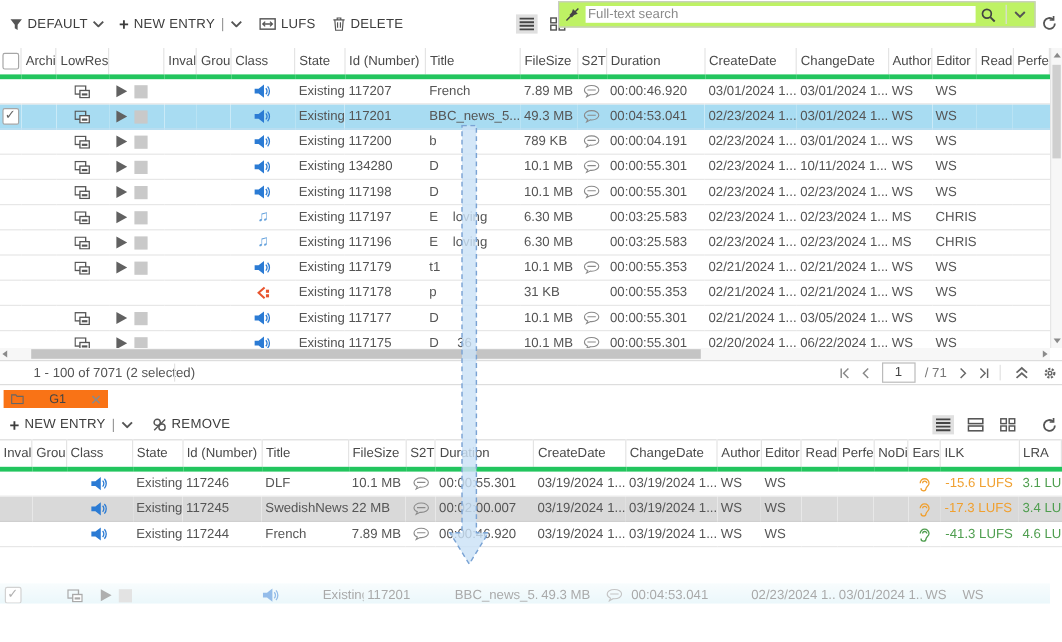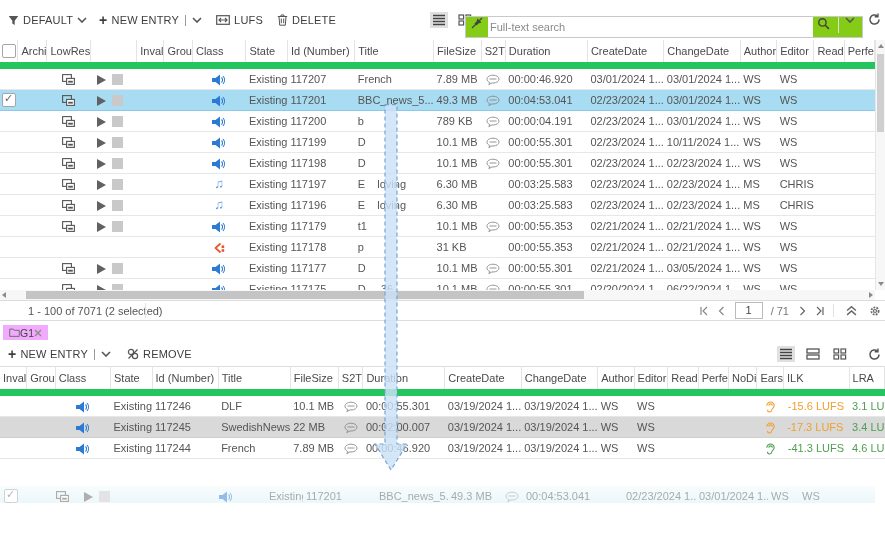--- a/index.html
+++ b/index.html
@@ -6,29 +6,29 @@
   body{width:885px;height:535px;position:relative;overflow:hidden;background:#fff;
        font-family:"Liberation Sans",sans-serif;font-size:11px;color:#444;}
   .abs{position:absolute}
   svg.ic{display:inline-block;vertical-align:middle}
   
   #toolbar-top{position:absolute;top:0;left:0;width:885px;height:40px;display:flex;align-items:center}
   .tbtn{display:inline-flex;align-items:center;gap:4px;color:#3d3d3d;letter-spacing:.2px;cursor:pointer;white-space:nowrap}
   .tbtn .lbl{font-size:11px}
   .plus{font-size:14px;font-weight:bold;color:#3d3d3d;line-height:10px}
   .vline{width:1px;height:11px;background:#9a9a9a;margin:0 2px}
-  #search-box{position:absolute;left:465px;top:16px;width:398px;height:22px;border:1px solid #c9c9c9;
-              box-sizing:border-box;display:flex;background:#84cc16}
+  #search-box{position:absolute;left:465px;top:1px;width:398px;height:22px;border:1px solid #c9c9c9;
+              box-sizing:border-box;display:flex;align-items:center;background:#bef264}
   #search-box input{flex:1;border:0;outline:0;font-family:inherit;font-size:11px;color:#555;min-width:0}
   #search-box input::placeholder{color:#8a8a8a}
   .sdiv{width:1px;height:16px;background:#ddd;margin:0 4px}
   
   table{border-collapse:collapse;table-layout:fixed}
   th{font-weight:normal;text-align:left;padding:0 0 0 3px;height:22px;color:#4a4a4a;
-     border-right:1px solid #e4e4e4;border-bottom:7px solid #22c55e;overflow:hidden;white-space:nowrap;font-size:11px}
+     border-right:1px solid #e4e4e4;border-bottom:4px solid #22c55e;overflow:hidden;white-space:nowrap;font-size:11px}
   td{padding:0 0 0 3px;height:20px;color:#555;border-bottom:1px solid #e7e7e7;overflow:hidden;white-space:pre;font-size:11px}
   td.c,th.c{text-align:center;padding:0}
   tr.sel td{background:#a8dcf2;border-bottom-color:#8cc8e8}
   tr.gsel td{background:#d9d9d9;border-bottom-color:#cfcfcf}
   #top-table{position:absolute;top:40px;left:0;width:875px;height:250px;overflow:hidden}
   #bottom-table{position:absolute;top:366px;left:0;width:885px}
   #bottom-table table{border-top:1px solid #ddd}
   .cb{display:inline-block;width:12px;height:12px;border:1px solid #a6a6a6;border-radius:2px;background:#fff;position:relative;vertical-align:middle}
   .cb.checked::after{content:"\2713";position:absolute;left:1px;top:-2px;font-size:11px;color:#666}
   .play{display:inline-block;width:0;height:0;border-left:9px solid #616161;border-top:5.5px solid transparent;border-bottom:5.5px solid transparent;vertical-align:middle}
@@ -49,21 +49,21 @@
   #footer .count{margin-left:28px}
   #footer .fdiv{position:absolute;left:145px;top:2px;bottom:2px;width:1px;background:#e2e2e2}
   #pager{position:absolute;right:60px;top:0;height:19px;display:flex;align-items:center;gap:8px;color:#777}
   #pagebox{width:26px;height:15px;border:1px solid #bbb;text-align:center;font-size:11px;color:#444;line-height:15px}
   #footer-icons{position:absolute;right:4px;top:0;height:19px;display:flex;align-items:center;gap:12px}
   #footer-icons .fdiv2{width:1px;height:13px;background:#e2e2e2}
   
   #splitter{position:absolute;left:0;top:320px;width:885px;height:1px;background:#ddd}
   
   #tabbar{position:absolute;left:0;top:323px;width:885px;height:18px}
-  #tab-g1{position:absolute;left:3px;top:2px;height:15px;display:inline-flex;align-items:center;gap:0;background:#f0abfc;padding:0 6px;color:#444;font-size:10.5px;cursor:pointer}
+  #tab-g1{position:absolute;left:3px;top:2px;height:15px;display:inline-flex;align-items:center;gap:21px;background:#f97316;padding:0 6px;color:#444;font-size:10.5px;cursor:pointer}
   #btoolbar{position:absolute;left:0;top:343px;width:885px;height:22px;display:flex;align-items:center}
   #bview-icons{position:absolute;right:4px;top:343px;height:22px;display:flex;align-items:center;gap:9px}
   .viewbtn{padding:2px;display:inline-flex}
   .viewbtn.active{background:#e0e0e0}
   
   #ghost{position:absolute;left:0;top:486px;width:875px;height:17px;overflow:hidden;opacity:.5;
          background:linear-gradient(#f3fbfd,#d8f1f8)}
   #ghost td{border:0;background:transparent}
   
   #drag-arrow{position:absolute;left:368px;top:104px;z-index:50;pointer-events:none}
@@ -358,21 +358,21 @@
   <td class="c"><svg class="ic" width="13" height="11">
               <use href="#i-archive" style="color:#555"></use>
             </svg></td>
   <td style="padding-left:6px"><span class="play"></span><span class="stopsq"></span></td>
   <td></td>
           <td></td>
   <td class="c"><svg class="ic" width="14" height="12">
               <use href="#i-speaker" style="color:#2b7bd4"></use>
             </svg></td>
   <td>Existing</td>
-  <td>117199</td>
+  <td>134280</td>
   <td>D</td>
   <td>10.1 MB</td>
   <td class="c"><svg class="ic" width="14" height="12">
               <use href="#i-bubble"></use>
             </svg></td>
   <td>00:00:55.301</td>
   <td>02/23/2024 1...</td>
   <td>10/11/2024 1...</td>
   <td>WS</td>
   <td>WS</td>

